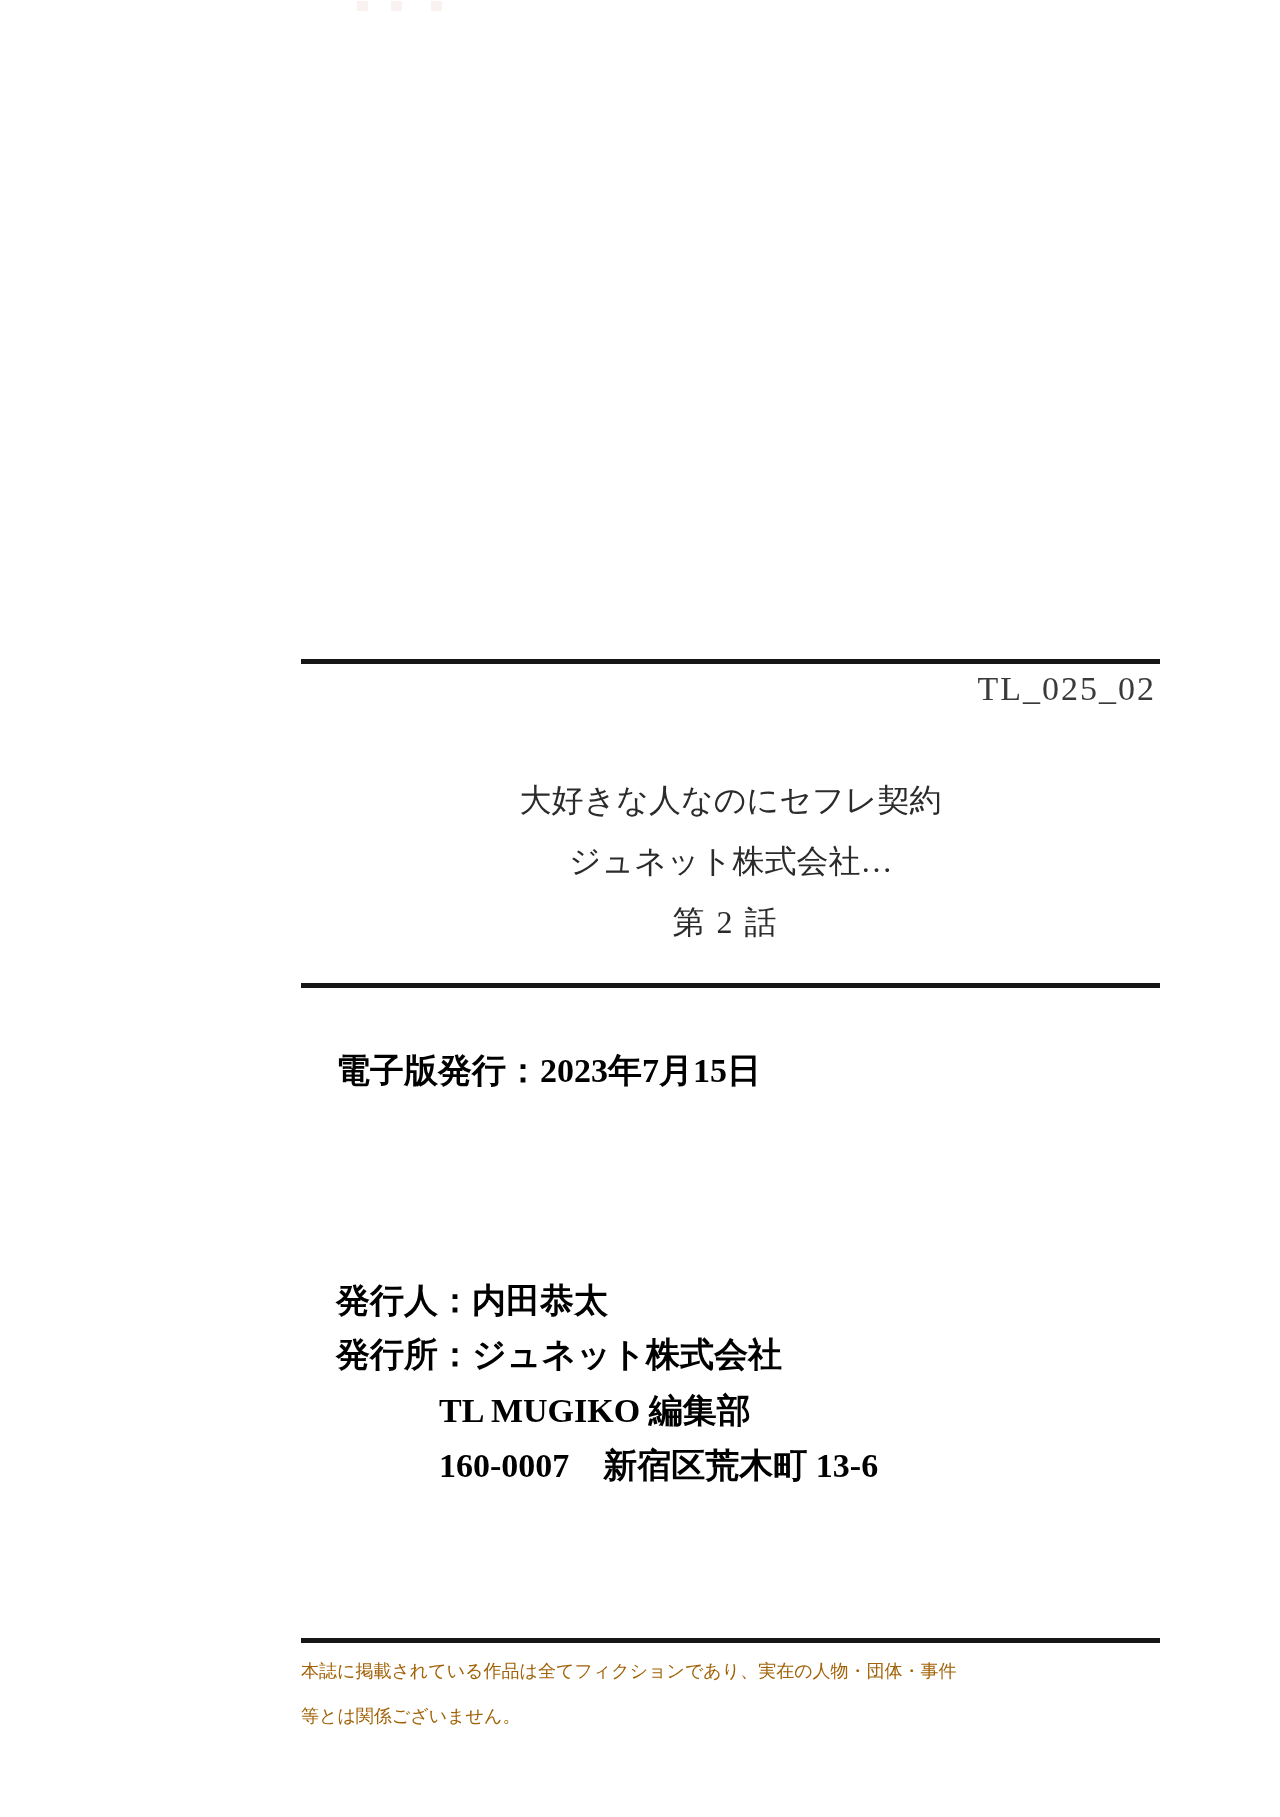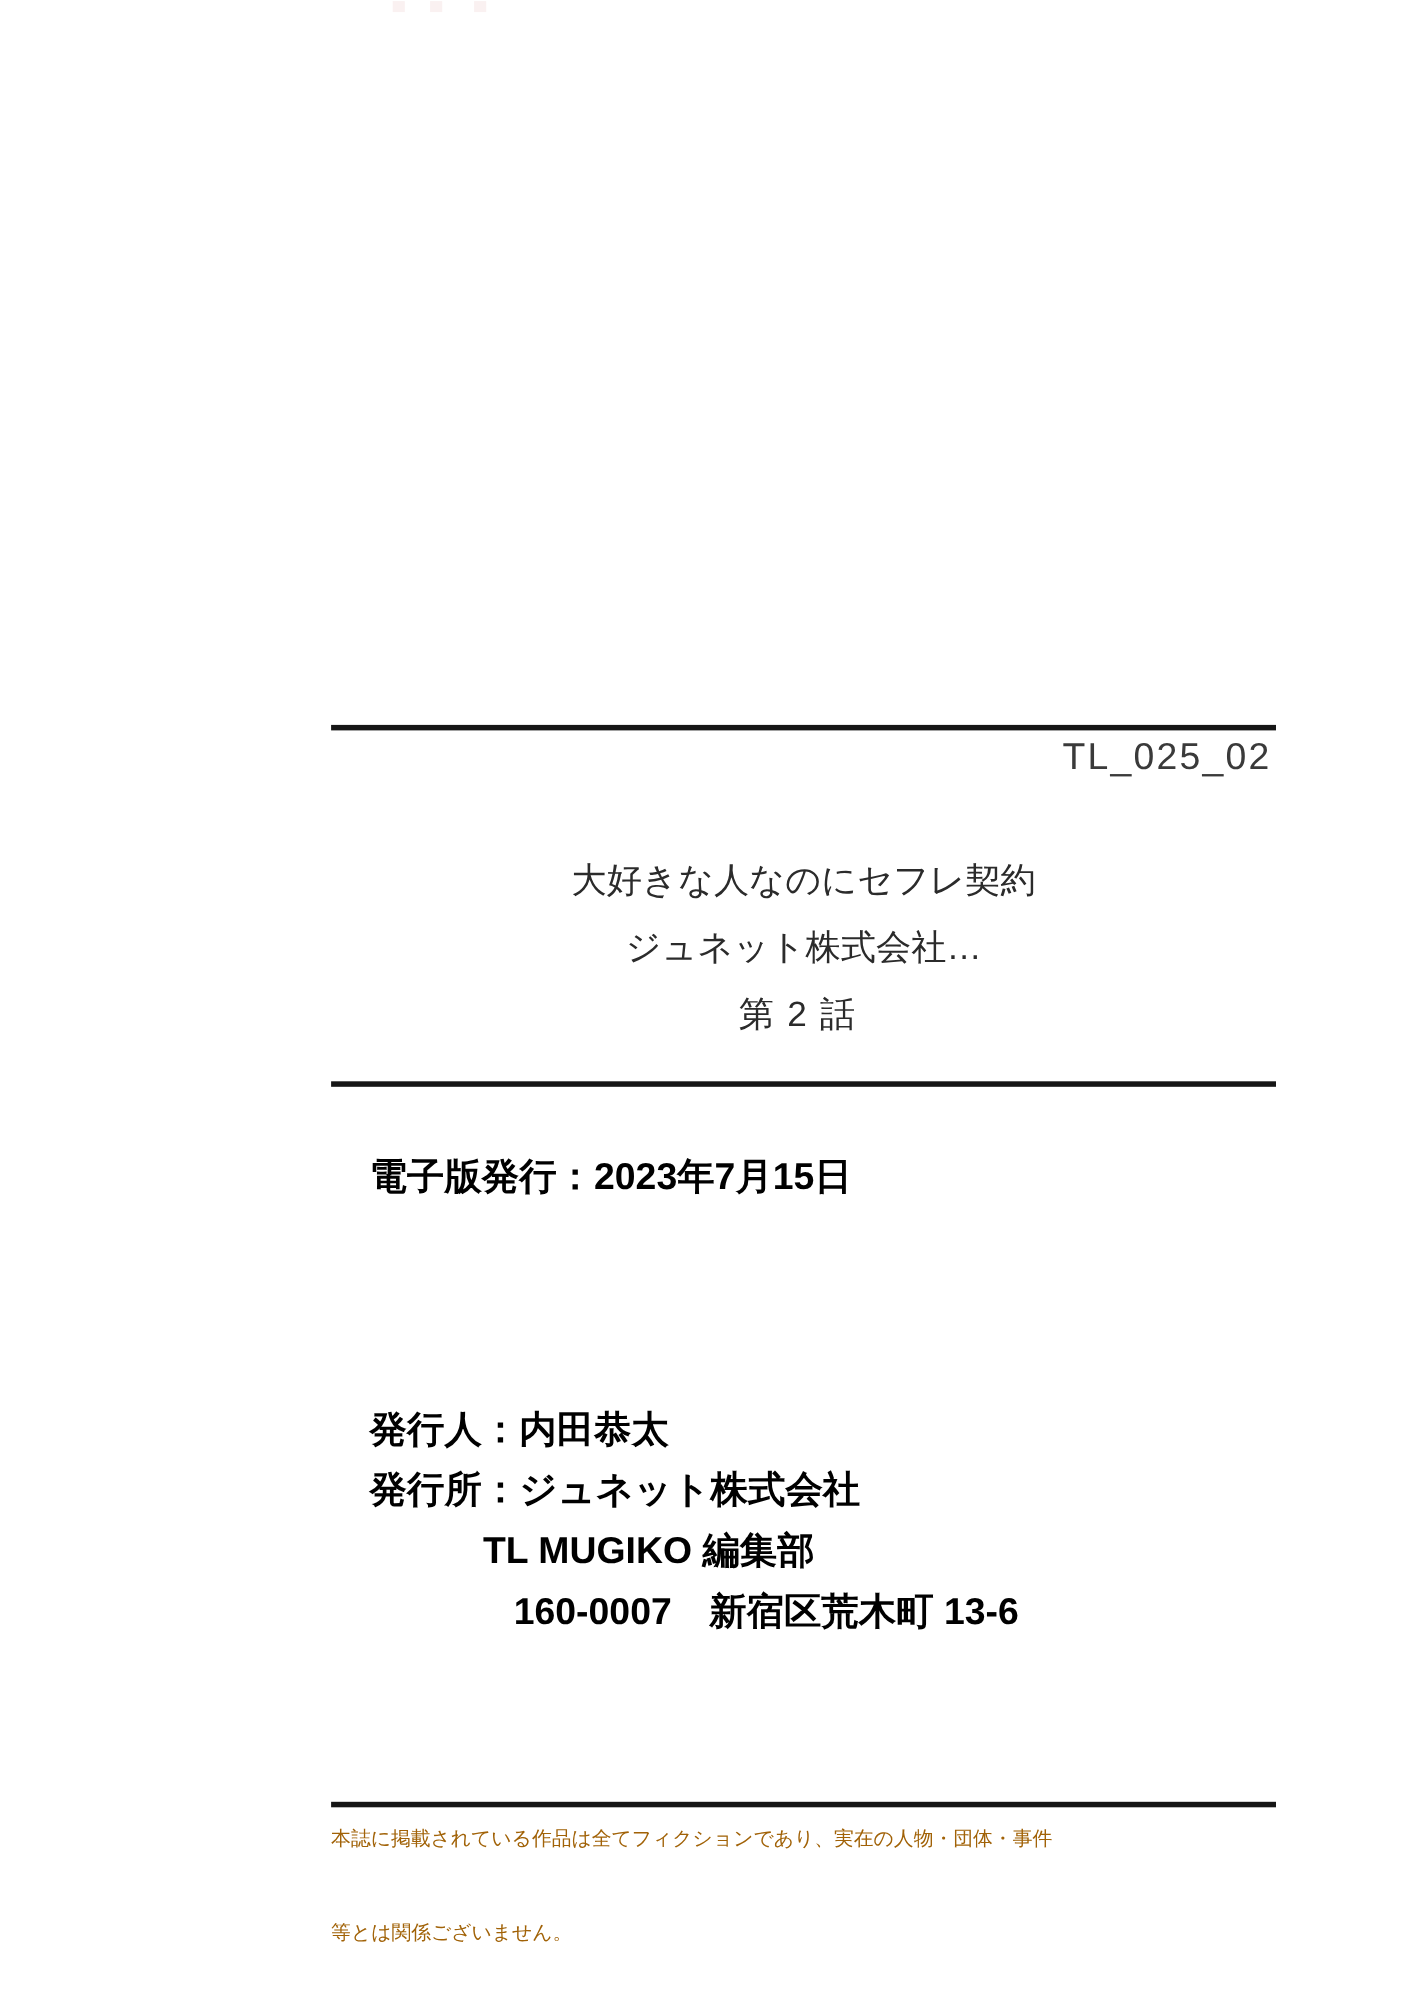--- a/index.html
+++ b/index.html
@@ -5,21 +5,21 @@
   html, body {
     margin: 0;
     padding: 0;
     background: #ffffff;
   }
   .page {
     position: relative;
     width: 1199px;
     height: 1817px;
     background: #ffffff;
-    font-family: Liberation Sans, sans-serif;
+    font-family: Liberation Serif, serif;
     color: #1c1c1c;
     overflow: hidden;
   }
   
   .artifact {
     position: absolute;
     top: 1px;
     width: 11px;
     height: 10px;
     background: #faf1f1;
@@ -71,32 +71,32 @@
     color: #000000;
     line-height: 1.15;
     white-space: pre;
   }
   .l-edition   { left: 336px; top: 1051px; }
   .l-author    { left: 336px; top: 1163px; }
   .l-copyright { left: 439px; top: 1221px; font-weight: 400; font-size: 36px; }
   .l-publisher { left: 336px; top: 1281px; }
   .l-house     { left: 336px; top: 1335px; }
   .l-editorial { left: 439px; top: 1391px; }
-  .l-address   { left: 439px; top: 1446px; margin-left: 28px; }
+  .l-address   { left: 439px; top: 1446px; }
 
   .disclaimer-line {
     position: absolute;
     left: 301px;
     font-size: 18px;
     color: #a16207;
     line-height: 1.2;
     white-space: nowrap;
   }
   .d-line1 { top: 1661px; }
-  .d-line2 { top: 1706px; margin-top: 41px; }
+  .d-line2 { top: 1706px; }
 </style>
 </head>
 <body>
 
 <div class="page">
 
   <span class="artifact a1"></span>
   <span class="artifact a2"></span>
   <span class="artifact a3"></span>
 

